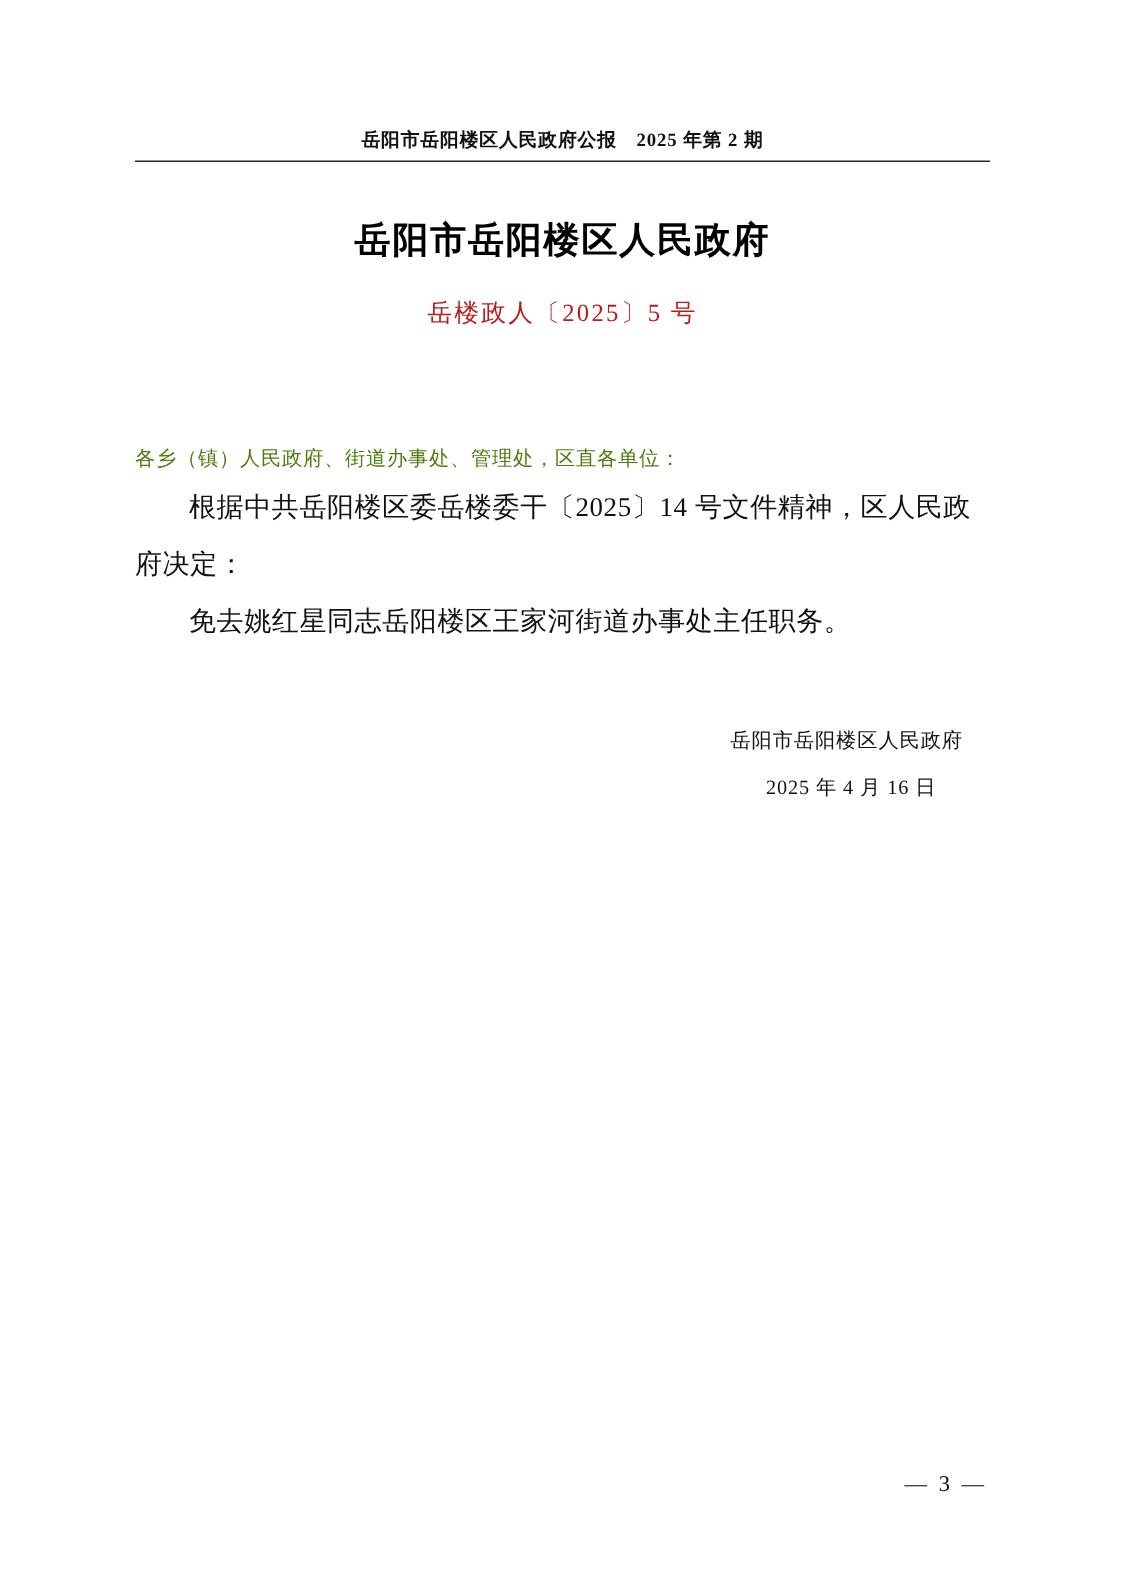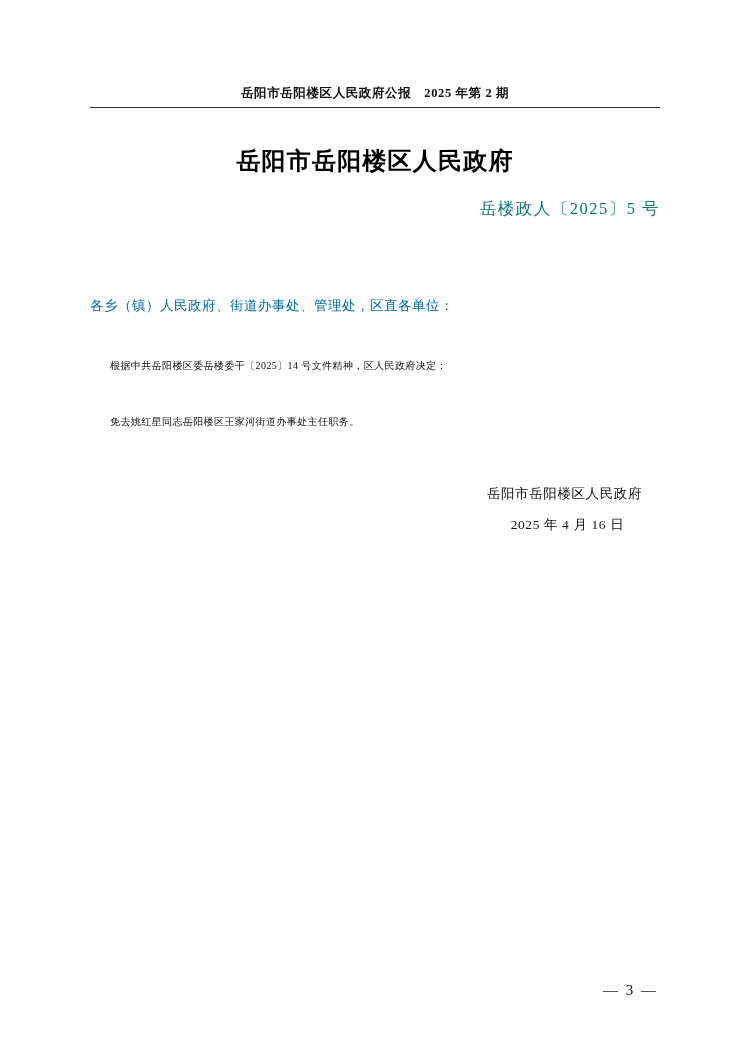--- a/index.html
+++ b/index.html
@@ -61,44 +61,42 @@
     font-weight: bold;
     letter-spacing: 1.2px;
     line-height: 1.75;
     color: #000;
   }
   .doc-number {
     margin-top: 16px;
     font-family: "Liberation Serif", "DejaVu Serif", serif;
     font-size: 16.5px;
     letter-spacing: 1.5px;
-    color: #0f766e;
-    text-align: right;
+    color: #b91c1c;
   }
 
   
   .body-block {
     position: absolute;
     left: 90px;
     right: 90px;
     top: 292px;
   }
   .salutation {
     font-size: 13.5px;
     letter-spacing: 0.5px;
     line-height: 2.1;
-    color: #0369a1;
+    color: #4d7c0f;
   }
   .para {
-    font-size: 10px;
+    font-size: 18px;
     letter-spacing: 0.4px;
     line-height: 2.1;
     text-indent: 2em;
     color: #111;
-    margin-top: 35px;
   }
 
   
   .signature-block {
     position: absolute;
     right: 108px;
     top: 478px;
     text-align: left;
   }
   .sig-org {

